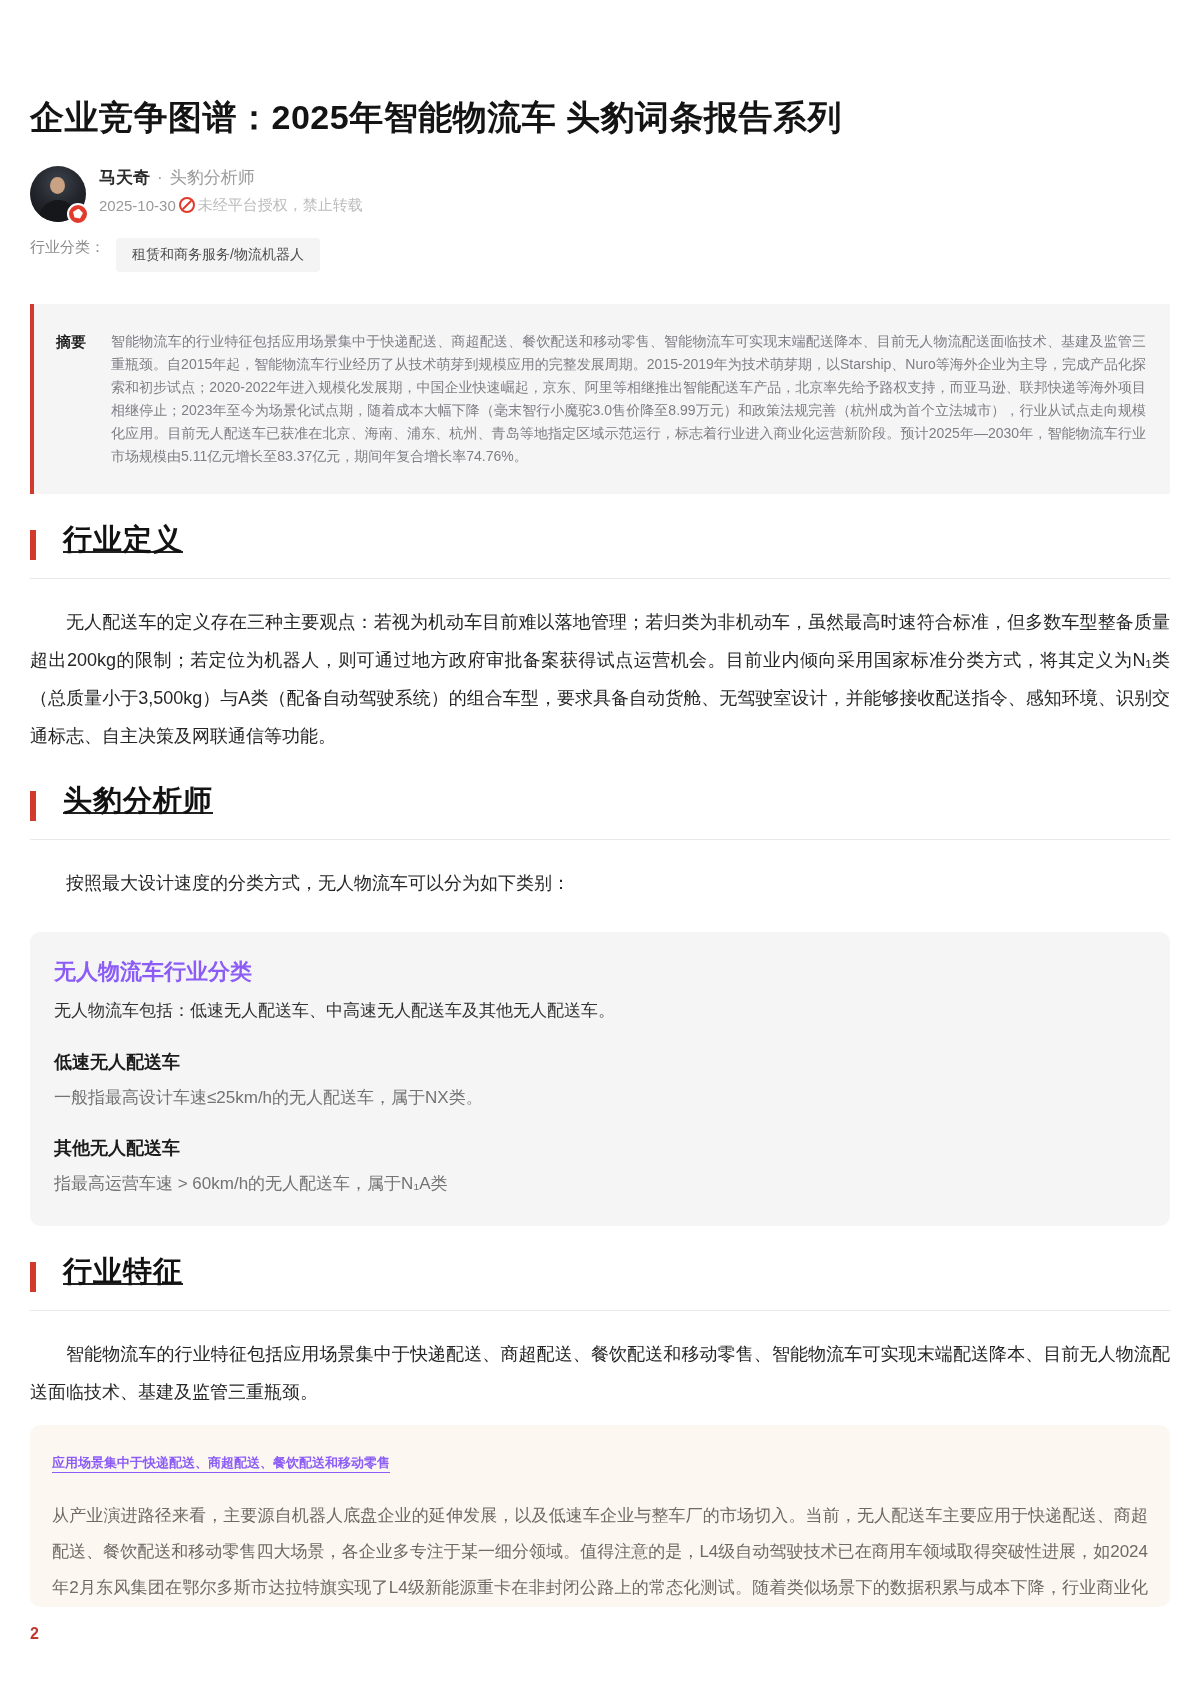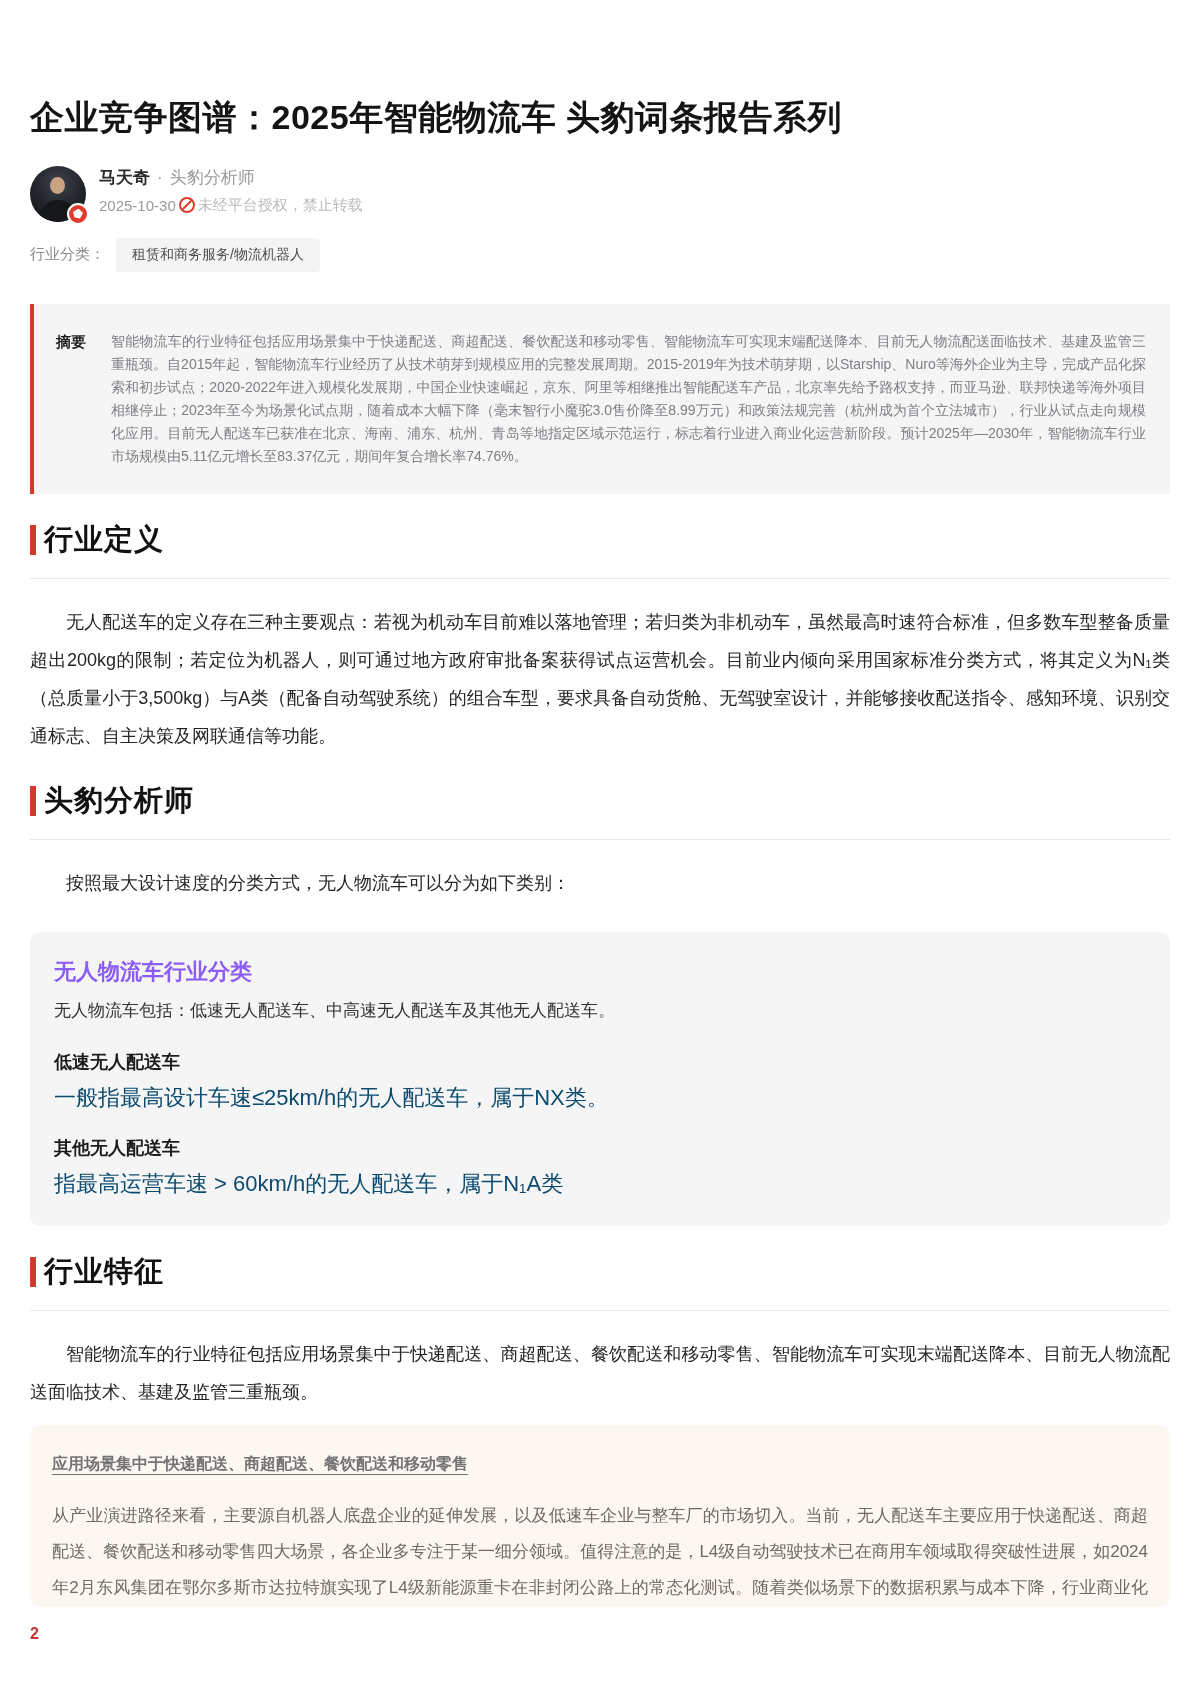--- a/index.html
+++ b/index.html
@@ -57,67 +57,67 @@
     border: 2px solid #e03a2b; border-radius: 50%;
     position: relative; flex: 0 0 auto;
   }
   .ban-icon::after {
     content: ""; position: absolute; left: 0px; top: 5px;
     width: 12px; height: 2px; background: #e03a2b;
     transform: rotate(-45deg);
   }
   .copyright-text { color: #bcbcbc; }
 
-  .category-row { margin-top: 16px; display: flex; align-items: center; gap: 11px; }
+  .category-row { margin-top: 16px; display: flex; align-items: flex-start; gap: 11px; }
   .category-label { font-size: 15px; color: #8c8c8c; }
   .category-tag {
     background: #f4f4f5; color: #4d4d4d;
     font-size: 14px; padding: 8px 16px; border-radius: 4px;
     cursor: pointer;
   }
 
   
   .abstract {
     margin-top: 32px; background: #f5f5f6;
     border-left: 4px solid #d23a2d;
     padding: 26px 24px 26px 22px;
     display: flex; gap: 25px;
   }
   .abstract-label { font-size: 15px; font-weight: 700; color: #1f1f1f; line-height: 23px; white-space: nowrap; }
   .abstract-text { font-size: 14px; color: #7e7e84; line-height: 23px; text-align: justify; }
 
   
-  .section-heading { margin-top: 26px; display: flex; align-items: center; gap: 8px; }
+  .section-heading { margin-top: 26px; display: flex; align-items: flex-end; gap: 27px; text-decoration: underline; }
   .heading-bar { width: 6px; height: 30px; background: #d23a2d; flex: 0 0 auto; }
   .heading-text { font-size: 29px; font-weight: 700; color: #121212; letter-spacing: 1px; }
   .divider { margin-top: 18px; border-top: 1px solid #e9e9e9; }
   .paragraph {
     margin-top: 24px; font-size: 18px; color: #262626;
     line-height: 38px; text-align: justify; text-indent: 2em;
   }
 
   
   .class-box {
     margin-top: 30px; background: #f5f5f6; border-radius: 10px;
     padding: 26px 24px 30px;
   }
   .class-box-title { font-size: 22px; font-weight: 700; color: #8b5cf6; line-height: 28px; }
   .class-box-summary { margin-top: 12px; font-size: 17px; color: #333333; line-height: 26px; }
   .class-item { margin-top: 26px; }
   .class-item-heading { font-size: 18px; font-weight: 700; color: #1c1c1c; line-height: 24px; }
-  .class-item-text { margin-top: 12px; font-size: 22px; color: #0c4a6e; line-height: 24px; }
+  .class-item-text { margin-top: 12px; font-size: 17px; color: #737373; line-height: 24px; }
 
   
   .feature-box {
     margin-top: 14px; background: #fdf7f2; border-radius: 10px;
     padding: 26px 22px; height: 182px; overflow: hidden;
   }
   .feature-box-title {
-    display: inline-block; font-size: 16px; font-weight: 700; color: #737373;
-    text-decoration: underline; text-underline-offset: 5px; line-height: 25px;
+    display: inline-block; font-size: 13px; font-weight: 700; color: #8b5cf6;
+    text-decoration: underline; text-underline-offset: 5px; line-height: 25px; font-family: Liberation Mono, monospace;
   }
   .feature-box-text {
     margin-top: 22px; font-size: 17px; color: #6f6a66;
     line-height: 36px; text-align: justify;
   }
 
   .page-number { margin-top: 18px; font-size: 16px; font-weight: 700; color: #c1352e; }
 </style>
 </head>
 <body>

